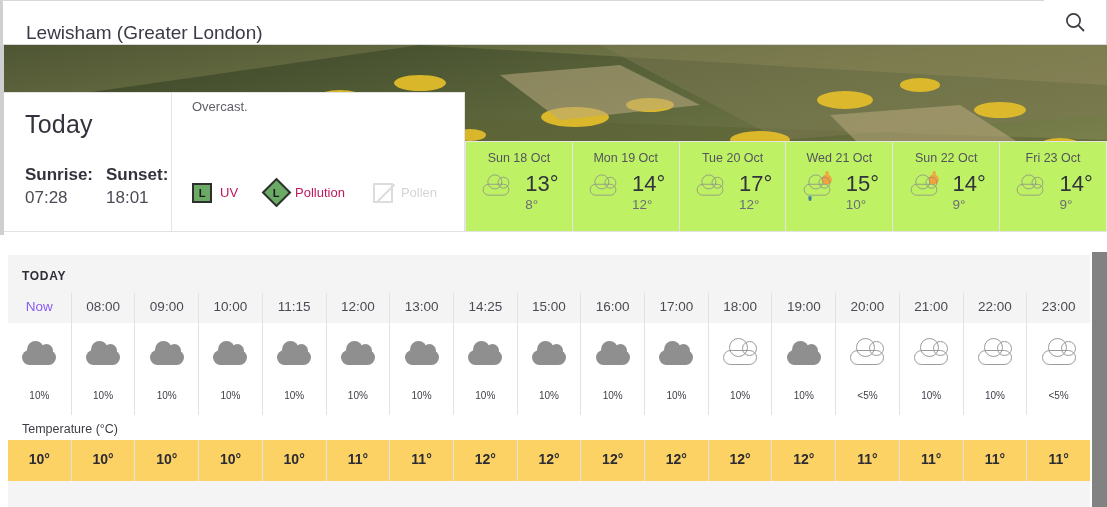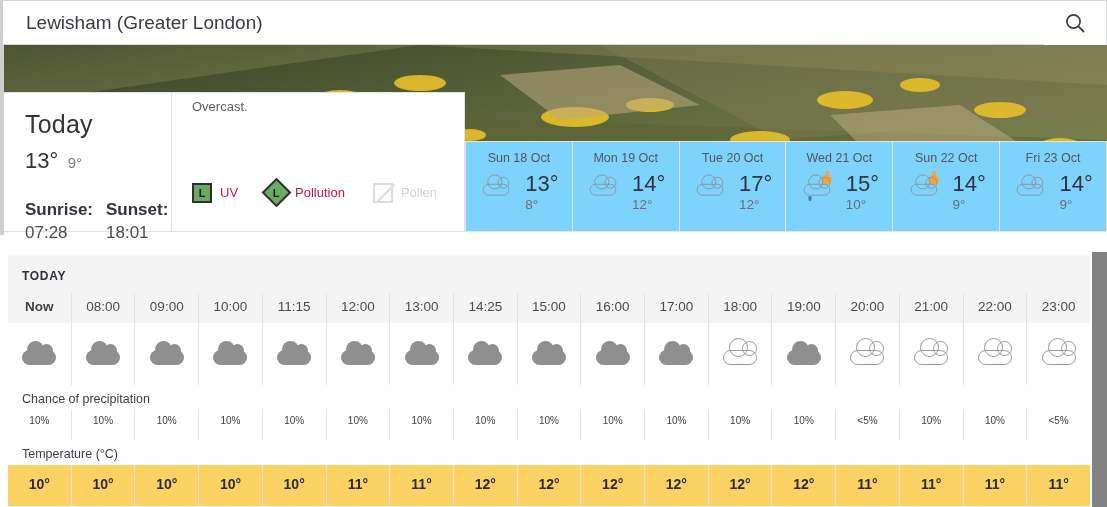--- a/index.html
+++ b/index.html
@@ -10,21 +10,21 @@
     overflow: hidden;
   }
 
   
   .searchbar {
     position: absolute; left: 0; top: 0;
     width: 1107px; height: 45px;
     background: #ffffff;
     border: 1px solid #d8d8d8;
     border-left: 3px solid #d0d0d0;
-    display: flex; align-items: center;
+    display: flex; align-items: flex-end;
     z-index: 5;
   }
   .search-input {
     flex: 1; border: none; outline: none;
     font-family: "Liberation Sans", sans-serif;
     font-size: 19px; color: #3b3b47;
     padding-left: 23px; background: transparent;
   }
   .search-btn {
     width: 62px; height: 44px;
@@ -88,21 +88,21 @@
     transform: rotate(-45deg); transform-origin: center;
   }
   .badge-label { font-size: 13px; color: #be185d; margin-left: 8px; }
   .badge-label.off { color: #d4d4d4; }
 
   
   .daystrip {
     position: absolute; left: 465px; top: 141px;
     width: 642px; height: 91px;
     display: flex; z-index: 4;
-    background: #7dd3fc;
+    background: #bef264;
     border: 1px solid #e4e4e4;
   }
   .day-cell {
     flex: 1; border-right: 1px solid #e4e4e4;
     padding-top: 9px; text-align: center;
   }
   .day-cell:last-child { border-right: none; }
   .day-name { font-size: 12.5px; color: #54545e; }
   .day-body { display: flex; align-items: center; justify-content: center; margin-top: 8px; }
   .day-icon { width: 42px; height: 34px; position: relative; }
@@ -121,21 +121,21 @@
     letter-spacing: .7px; padding: 14px 0 0 14px;
   }
   .grid { display: flex; width: 100%; }
   .col {
     flex: 1 0 0; border-right: 1px solid #e2e2e2;
     text-align: center; min-width: 0;
   }
   .col:last-child { border-right: none; }
   .row-times { margin-top: 10px; }
   .time-lbl { font-size: 13.5px; color: #4a4a54; padding: 6px 0 9px; }
-  .time-lbl.now { font-weight: bold; color: #404040; }
+  .time-lbl.now { font-weight: normal; color: #8b5cf6; }
 
   .row-icons { background: #ffffff; }
   .icon-cell { height: 62px; display: flex; align-items: center; justify-content: center; }
 
   .row-label {
     background: #ffffff; font-size: 12.5px; color: #3d3d47;
     padding: 7px 0 4px 14px;
   }
   .row-precip { background: #ffffff; }
   .precip-cell { font-size: 10px; color: #3d3d47; padding: 5px 0 14px; }
@@ -246,24 +246,20 @@
     <svg width="24" height="24" viewBox="0 0 24 24">
       <circle cx="10.5" cy="10.5" r="6.6" fill="none" stroke="#3c3c46" stroke-width="1.7"></circle>
       <line x1="15.4" y1="15.4" x2="21" y2="21" stroke="#3c3c46" stroke-width="1.8"></line>
     </svg>
   </button>
 </div>
 
 <div class="today-card">
   <div class="today-left">
     <div class="today-title">Today</div>
-    <div class="today-temps">
-      <span class="today-hi">13°</span>
-      <span class="today-lo">9°</span>
-    </div>
     <div class="sun-row">
       <div class="sun-col">
         <div class="sun-label">Sunrise:</div>
         <div class="sun-val">07:28</div>
       </div>
       <div class="sun-col">
         <div class="sun-label">Sunset:</div>
         <div class="sun-val">18:01</div>
       </div>
     </div>
@@ -550,21 +546,20 @@
         </div>
       </div>
       <div class="col">
         <div class="icon-cell">
           <div class="cloud outline">
             <i></i>
           </div>
         </div>
       </div>
     </div>
-  <div class="row-label">Chance of precipitation</div>
   <div class="grid row-precip" id="row-precip">
       <div class="col">
         <div class="precip-cell">10%</div>
       </div>
       <div class="col">
         <div class="precip-cell">10%</div>
       </div>
       <div class="col">
         <div class="precip-cell">10%</div>
       </div>

